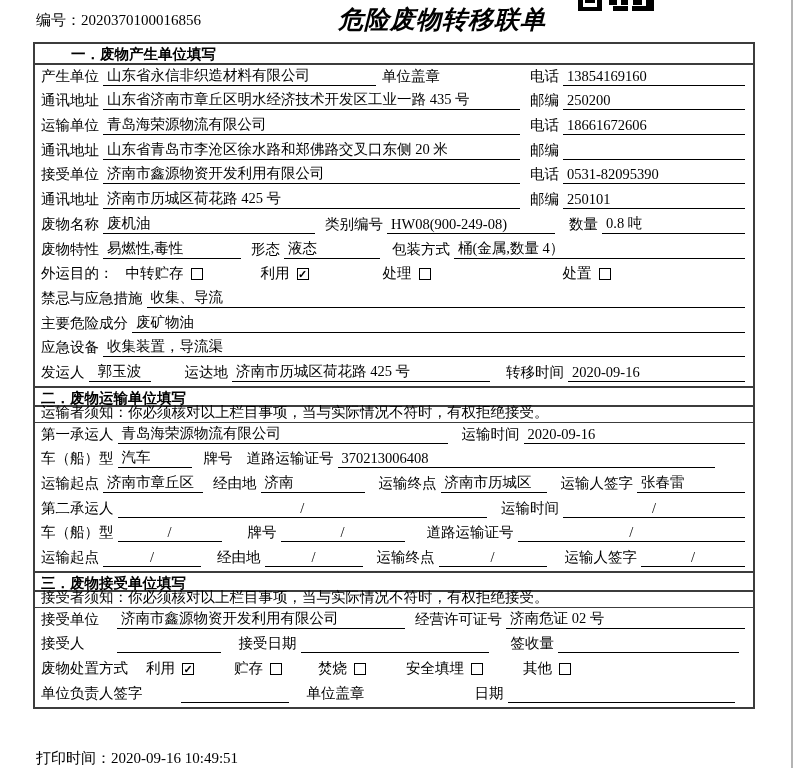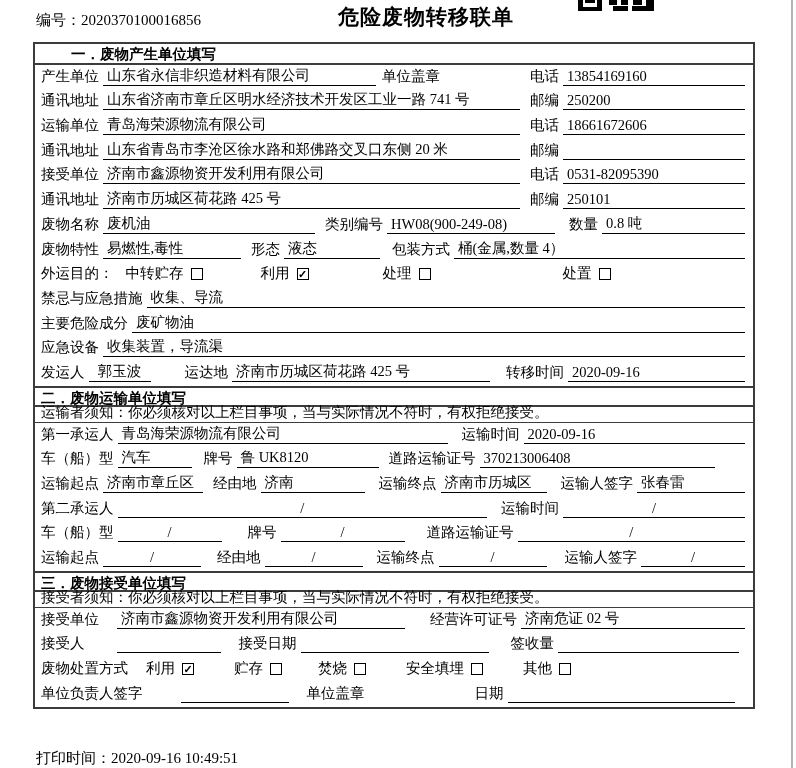--- a/index.html
+++ b/index.html
@@ -3,21 +3,21 @@
 <meta charset="utf-8">
 <style>
   * { box-sizing: border-box; }
   html,body { margin:0; padding:0; }
   body {
     width:796px; height:768px; background:#ffffff; color:#000;
     font-family:"Liberation Serif","DejaVu Serif",serif;
     position:relative; overflow:hidden;
   }
   .doc-no { position:absolute; left:36px; top:11px; font-size:15px; white-space:nowrap; }
-  .doc-title { position:absolute; left:338px; top:3px; font-size:21px; font-weight:700; letter-spacing:1px; white-space:nowrap; }
+  .doc-title { position:absolute; left:338px; top:3px; font-size:25px; font-weight:700; letter-spacing:1px; white-space:nowrap;font-style:italic; }
   .qr-frag { position:absolute; left:578px; top:0; }
   .page-edge { position:absolute; right:3px; top:0; bottom:0; width:2px; background:#b4b4b4; }
 
   .sheet { position:absolute; left:33px; top:42px; width:722px; border:2px solid #3c3c3c; background:#fff; }
   .sec-head {
     height:21px; line-height:21px; padding-left:6px;
     font-weight:700; font-size:14.5px;
     border-top:2px solid #3c3c3c; border-bottom:2px solid #3c3c3c;
     white-space:nowrap;
   }
@@ -67,21 +67,21 @@
   <div class="r">
     <span class="lb">产生单位</span>
     <span class="u f">山东省永信非织造材料有限公司</span>
     <span class="lb" style="margin-left:6px;margin-right:86px;">单位盖章</span>
     <span class="lb">电话</span>
     <span class="u" style="width:182px;">13854169160</span>
   </div>
 
   <div class="r">
     <span class="lb">通讯地址</span>
-    <span class="u f">山东省济南市章丘区明水经济技术开发区工业一路 741 号</span>
+    <span class="u f">山东省济南市章丘区明水经济技术开发区工业一路 435 号</span>
     <span class="lb" style="margin-left:10px;">邮编</span>
     <span class="u" style="width:182px;">250200</span>
   </div>
 
   <div class="r">
     <span class="lb">运输单位</span>
     <span class="u f">青岛海荣源物流有限公司</span>
     <span class="lb" style="margin-left:10px;">电话</span>
     <span class="u" style="width:182px;">18661672606</span>
   </div>
@@ -180,21 +180,20 @@
     <span class="lb">第一承运人</span>
     <span class="u" style="width:330px;">青岛海荣源物流有限公司</span>
     <span class="lb" style="margin-left:14px;">运输时间</span>
     <span class="u f">2020-09-16</span>
   </div>
 
   <div class="r">
     <span class="lb">车（船）型</span>
     <span class="u" style="width:74px;">汽车</span>
     <span class="lb" style="margin-left:12px;">牌号</span>
-    <span class="u" style="width:142px;">鲁 UK8120</span>
     <span class="lb" style="margin-left:10px;">道路运输证号</span>
     <span class="u f" style="margin-right:30px;">370213006408</span>
   </div>
 
   <div class="r">
     <span class="lb">运输起点</span>
     <span class="u" style="width:100px;">济南市章丘区</span>
     <span class="lb" style="margin-left:10px;">经由地</span>
     <span class="u" style="width:104px;">济南</span>
     <span class="lb" style="margin-left:14px;">运输终点</span>
@@ -233,21 +232,21 @@
   <div class="sec-head">三．废物接受单位填写</div>
 
   <div class="notice">
     <span>接受者须知：</span>
     <span>你必须核对以上栏目事项，当与实际情况不符时，有权拒绝接受。</span>
   </div>
 
   <div class="r">
     <span class="lb" style="margin-right:14px;">接受单位</span>
     <span class="u" style="width:288px;">济南市鑫源物资开发利用有限公司</span>
-    <span class="lb" style="margin-left:25px;">经营许可证号</span>
+    <span class="lb" style="margin-left:10px;">经营许可证号</span>
     <span class="u f">济南危证 02 号</span>
   </div>
 
   <div class="r">
     <span class="lb">接受人</span>
     <span class="u" style="width:104px;margin-left:28px;"></span>
     <span class="lb" style="margin-left:18px;">接受日期</span>
     <span class="u" style="width:188px;"></span>
     <span class="lb" style="margin-left:22px;">签收量</span>
     <span class="u f" style="margin-right:6px;"></span>

